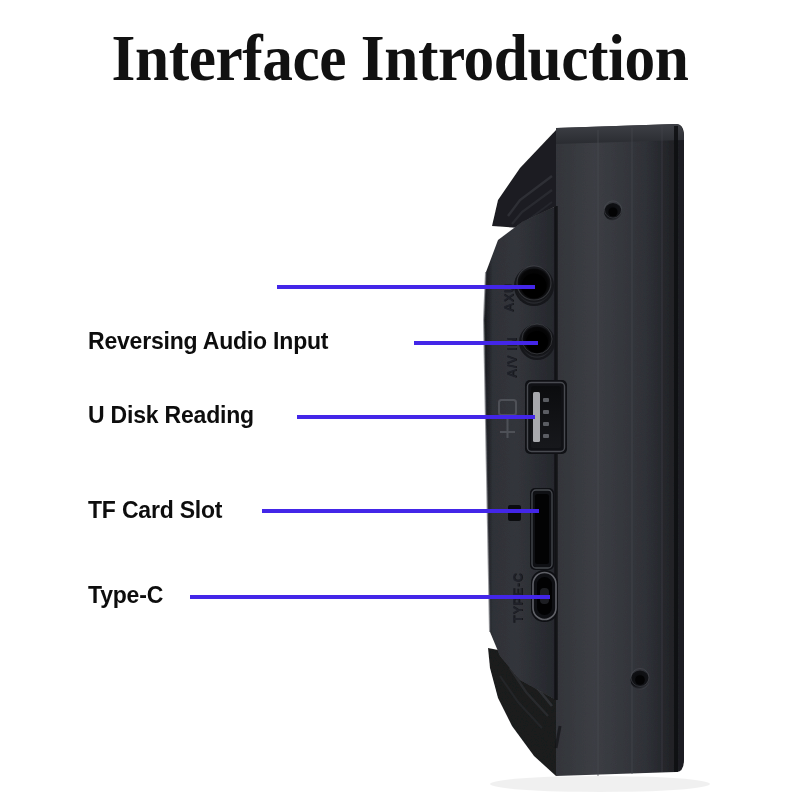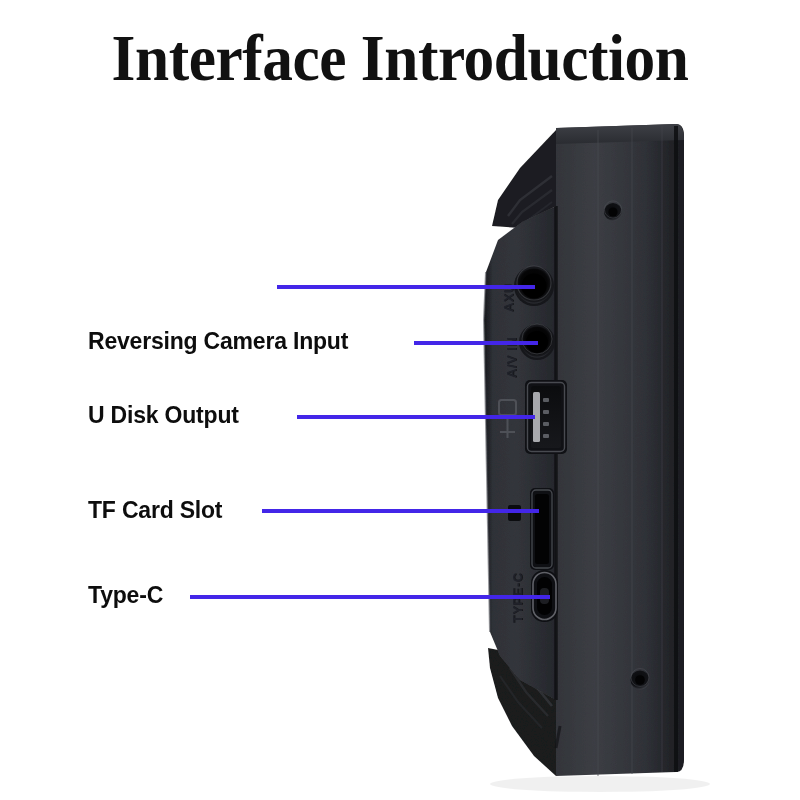--- a/index.html
+++ b/index.html
@@ -247,24 +247,24 @@
   </div>
 
   <div class="port-silk" style="left: 501px; top: 312px; transform: rotate(-90deg); color: rgb(32, 34, 42);">AXU</div>
 
   <div class="port-silk" style="left: 504px; top: 378px; transform: rotate(-90deg); color: rgb(32, 34, 42);">A/V IN</div>
 
   <div class="port-silk" style="left: 510px; top: 623px; transform: rotate(-90deg); color: rgb(32, 34, 42);">TYPE-C</div>
 
   <div class="leader-line" style="left: 277px; top: 285px; width: 258px; background: rgb(67, 38, 232);"></div>
 
-  <div class="callout-label" style="left: 88px; top: 330px; color: rgb(13, 13, 13);">Reversing Camera Input</div>
+  <div class="callout-label" style="left: 88px; top: 330px; color: rgb(13, 13, 13);">Reversing Audio Input</div>
   <div class="leader-line" style="left: 414px; top: 341px; width: 124px; background: rgb(67, 38, 232);"></div>
 
-  <div class="callout-label" style="left: 88px; top: 404px; color: rgb(13, 13, 13);">U Disk Output</div>
+  <div class="callout-label" style="left: 88px; top: 404px; color: rgb(13, 13, 13);">U Disk Reading</div>
   <div class="leader-line" style="left: 297px; top: 415px; width: 238px; background: rgb(67, 38, 232);"></div>
 
   <div class="callout-label" style="left: 88px; top: 499px; color: rgb(13, 13, 13);">TF Card Slot</div>
   <div class="leader-line" style="left: 262px; top: 509px; width: 277px; background: rgb(67, 38, 232);"></div>
 
   <div class="callout-label" style="left: 88px; top: 584px; color: rgb(13, 13, 13);">Type-C</div>
   <div class="leader-line" style="left: 190px; top: 595px; width: 360px; background: rgb(67, 38, 232);"></div>
 
 </div>
 

